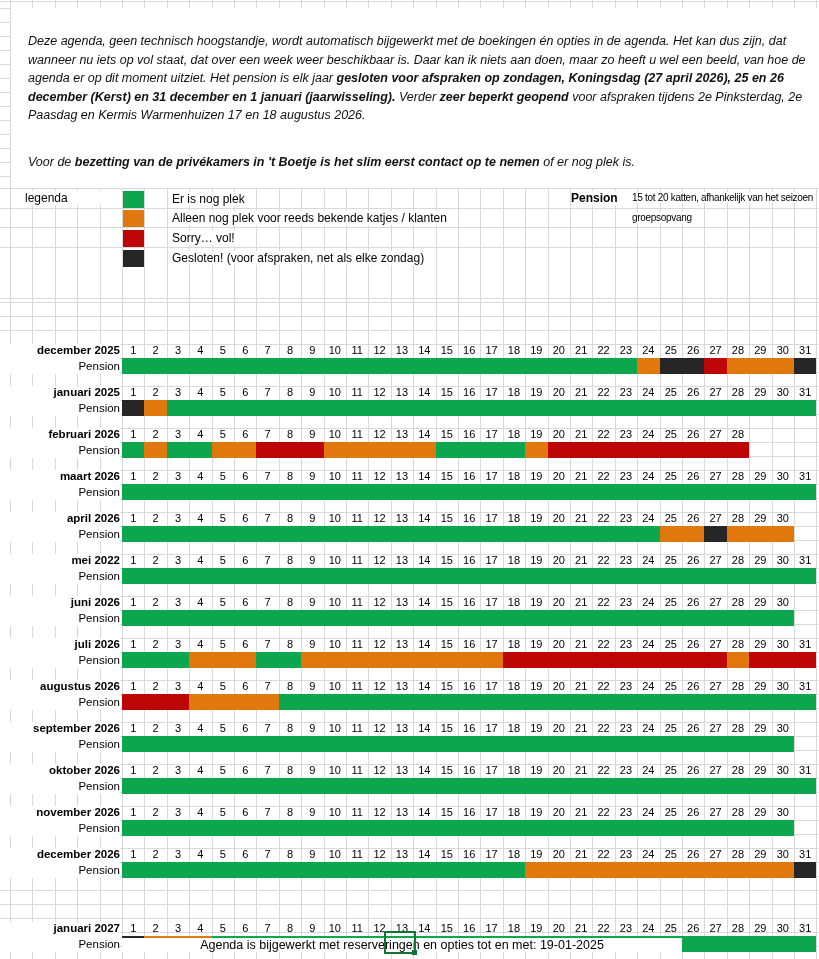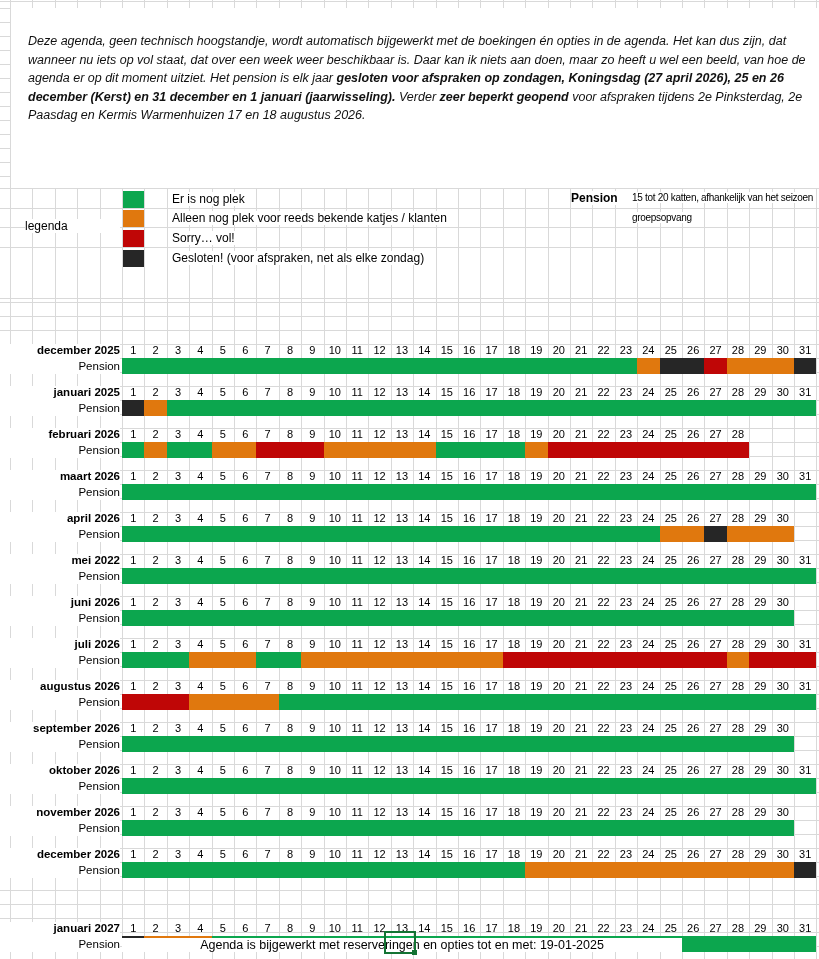--- a/index.html
+++ b/index.html
@@ -17,21 +17,21 @@
   .para{left:28px;width:782px;font-size:12.5px;font-style:italic;line-height:18.6px;color:#111;}
   #p1{top:12px;margin-top:20px;}
   #p2{top:108px;}
   #p3{top:153px;}
   
   #legend-strip{left:0;top:188px;width:819px;height:79px;background:#fff;
     background-image:
       repeating-linear-gradient(to right,#d9d9d9 0 1px,transparent 1px 22.4px),
       repeating-linear-gradient(to bottom,#d9d9d9 0 1px,transparent 1px 19.75px);
     background-position:10px 0,0 0;}
-  .legend-row-label{left:25px;width:95px;font-size:12px;background:#fff;margin-top:28px;}
+  .legend-row-label{left:25px;width:95px;font-size:12px;background:#fff;}
   .lg-text{font-size:12px;background:#fff;white-space:nowrap;padding-right:4px;}
   .lg-swatch{left:122.5px;width:21px;height:17px;}
   .pens-title{left:571px;font-size:12px;font-weight:bold;background:#fff;}
   .pens-line{left:632px;font-size:10px;letter-spacing:-0.3px;background:#fff;white-space:nowrap;}
   
   #title-strip{left:0;top:267px;width:819px;height:31px;background:#fff;
     background-image:repeating-linear-gradient(to right,#d9d9d9 0 1px,transparent 1px 22.4px);
     background-position:10px 0;border-bottom:1px solid #d9d9d9;}
   #season-title{left:12px;top:268px;font-size:24px;font-weight:bold;letter-spacing:0.5px;background:#fff;padding-right:6px;}
   
@@ -44,20 +44,21 @@
   #footer-text{left:122px;top:938px;width:560px;text-align:center;font-size:12.5px;background:#fff;white-space:nowrap;}
   #active-cell{left:384px;top:931px;width:28px;height:19px;border:2px solid #137333;background:transparent;}
   #active-cell .handle{position:absolute;right:-3px;bottom:-3px;width:5px;height:5px;background:#137333;}
 </style>
 </head>
 <body>
 
 <div id="sheet">
   <div class="abs" id="para-strip"></div>
   <div class="abs para" id="p1"><span>Deze agenda, geen technisch hoogstandje, wordt automatisch bijgewerkt met de boekingen én opties in de agenda. Het kan dus zijn, dat wanneer nu iets op vol staat, dat over een week weer beschikbaar is. Daar kan ik niets aan doen, maar zo heeft u wel een beeld, van hoe de agenda er op dit moment uitziet. Het pension is elk jaar </span><span style="font-weight: bold;">gesloten voor afspraken op zondagen, Koningsdag (27 april 2026), 25 en 26 december (Kerst) en 31 december en 1 januari (jaarwisseling).</span><span>  Verder </span><span style="font-weight: bold;">zeer beperkt geopend</span><span> voor afspraken tijdens 2e Pinksterdag, 2e Paasdag en Kermis Warmenhuizen 17 en 18 augustus 2026.</span></div>
+  <div class="abs para" id="p3"><span>Voor de </span><span style="font-weight: bold;">bezetting van de privékamers in 't Boetje is het slim eerst contact op te nemen</span><span> of er nog plek is.</span></div>
 
   <div class="abs" id="legend-strip"></div>
   <div class="abs legend-row-label" style="top:191px;">legenda</div>
   <div id="legend-items">
       <div class="abs lg-swatch" style="top: 190.5px; background: rgb(12, 166, 78);"></div>
       <div class="abs lg-text" style="left: 172px; top: 191.5px;">Er is nog plek</div>
       <div class="abs lg-swatch" style="top: 210.2px; background: rgb(224, 120, 14);"></div>
       <div class="abs lg-text" style="left: 172px; top: 211.2px;">Alleen nog plek voor reeds bekende katjes / klanten</div>
       <div class="abs lg-swatch" style="top: 229.9px; background: rgb(191, 6, 6);"></div>
       <div class="abs lg-text" style="left: 172px; top: 230.9px;">Sorry… vol!</div>

